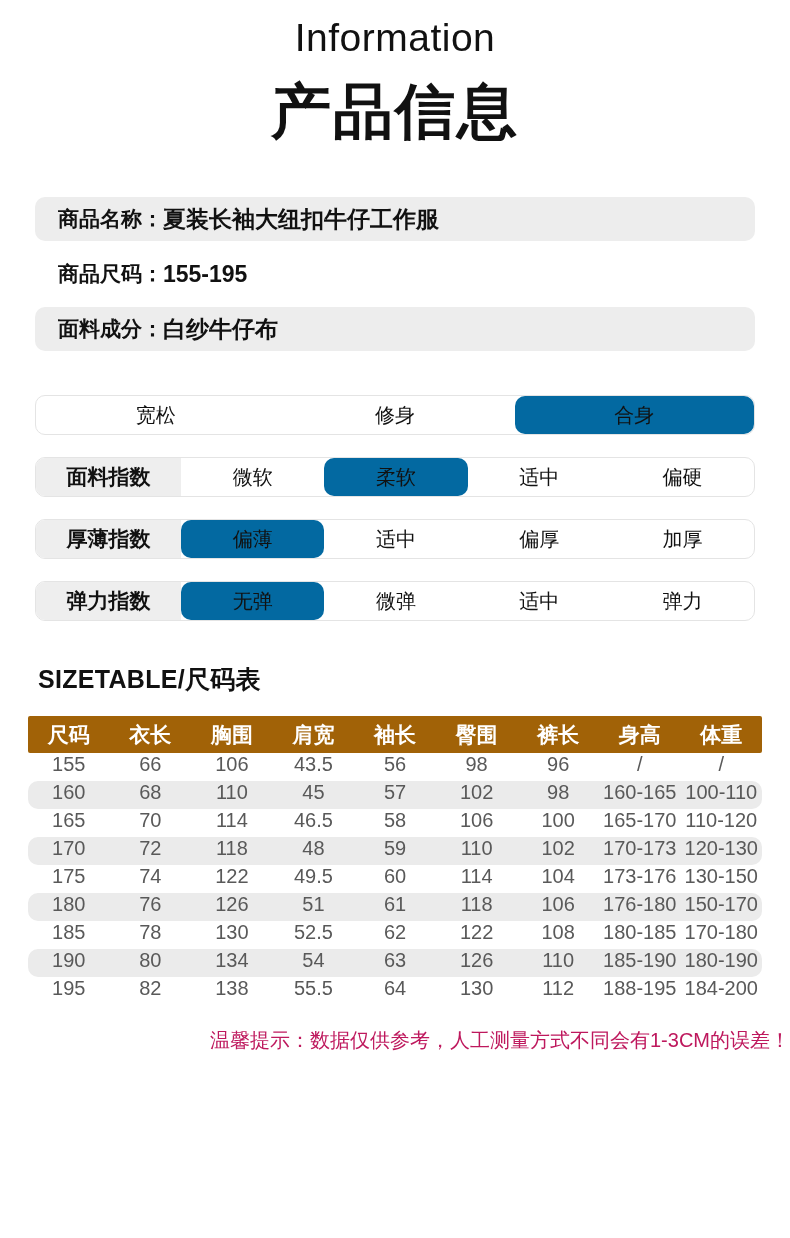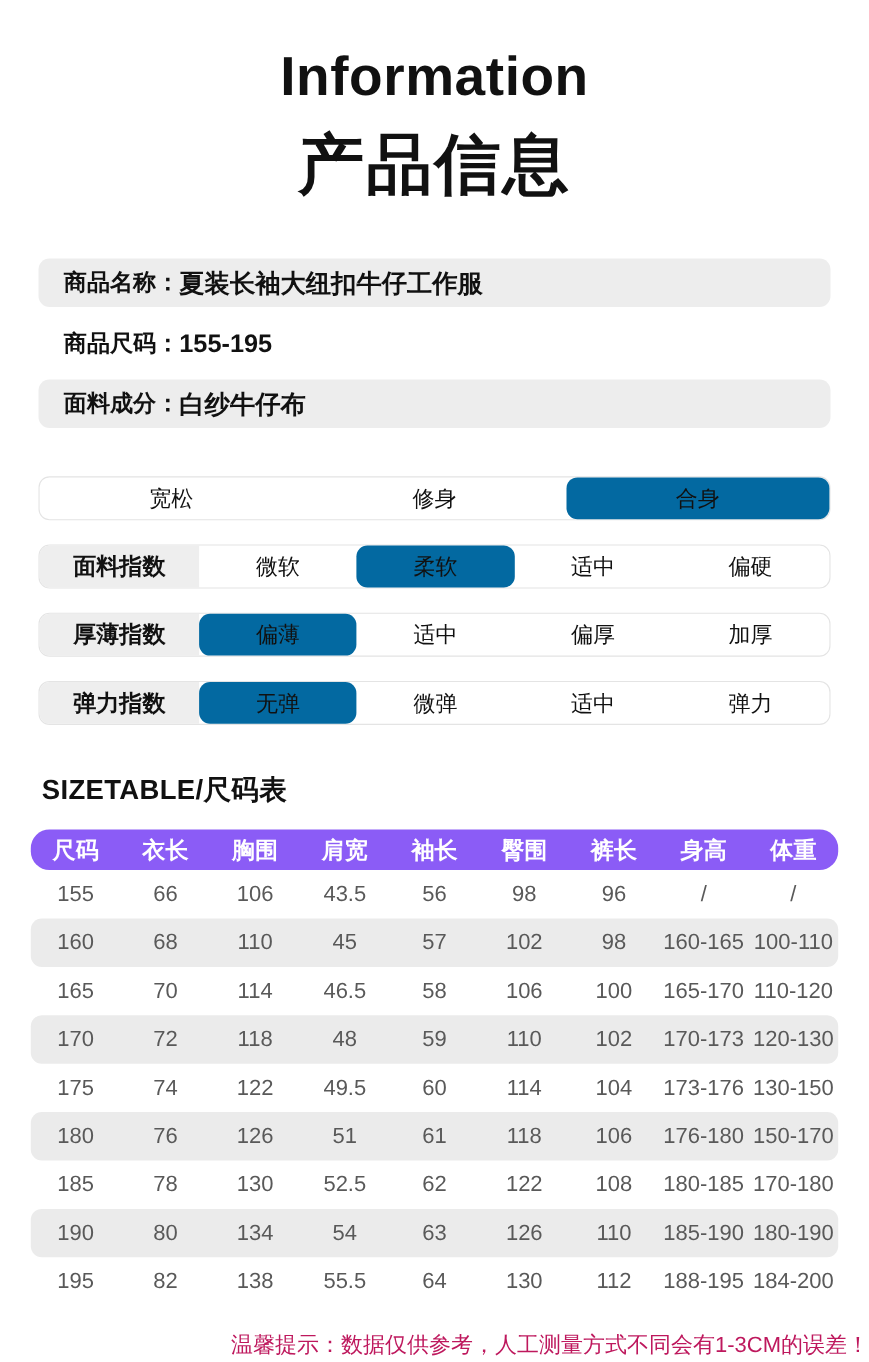--- a/index.html
+++ b/index.html
@@ -2,43 +2,43 @@
 <html><head>
 <meta charset="utf-8">
 <style>
   * { margin:0; padding:0; box-sizing:border-box; }
   html,body { width:790px; background:#ffffff; font-family:"Liberation Sans", sans-serif; color:#111; }
   body { height:1238px; overflow:hidden; }
 
   .page { width:790px; height:1238px; position:relative; }
 
   
-  .title-en { text-align:center; font-size:50px; font-weight:700; padding-top:40px; letter-spacing:0.5px; }
+  .title-en { text-align:center; font-size:39px; font-weight:400; padding-top:16px; letter-spacing:0.5px; }
   .title-zh { text-align:center; font-size:60px; font-weight:900; margin-top:12px; letter-spacing:2px; }
 
   
   .info-section { margin:44px 35px 0 35px; }
   .info-row { height:44px; border-radius:10px; display:flex; align-items:center; padding-left:23px; margin-bottom:11px; }
   .info-row:nth-child(odd) { background:#ededed; }
   .info-row .lbl { font-size:21px; font-weight:700; }
   .info-row .val { font-size:23px; font-weight:700; }
 
   
   .index-section { margin:44px 35px 0 35px; }
   .index-row { display:flex; height:40px; border:1px solid #e4e4e4; border-radius:10px; background:#fff; margin-bottom:22px; align-items:stretch; }
   .index-label { width:145px; background:#eeeeee; border-radius:9px 0 0 9px; display:flex; align-items:center; justify-content:center; font-size:21px; font-weight:700; }
   .index-option { flex:1; display:flex; align-items:center; justify-content:center; font-size:20px; color:#111; }
   .index-option.selected { background:#0369a1; border-radius:10px; }
 
   
   .sizetable-title { margin:42px 0 0 38px; font-size:25px; font-weight:700; letter-spacing:0.3px; }
   .table-wrap { margin:20px 28px 0 28px; }
-  .t-header { display:flex; height:37px; background:#8b5cf6; border-radius:17px; align-items:center; }
+  .t-header { display:flex; height:37px; background:#a16207; border-radius:2px; align-items:center; }
   .t-header .th { flex:1; text-align:center; color:#ffffff; font-size:21px; font-weight:700; white-space:nowrap; }
-  .t-row { display:flex; height:44px; align-items:center; }
+  .t-row { display:flex; height:28px; }
   .t-row:nth-child(even) { background:#ebebeb; border-radius:10px; }
   .t-row .td { flex:1; text-align:center; font-size:20px; color:#595959; white-space:nowrap; }
 
   
   .footer-note { text-align:right; margin-top:22px; font-size:20px; color:#be185d; }
 </style>
 </head>
 <body>
 
 <div class="page">

